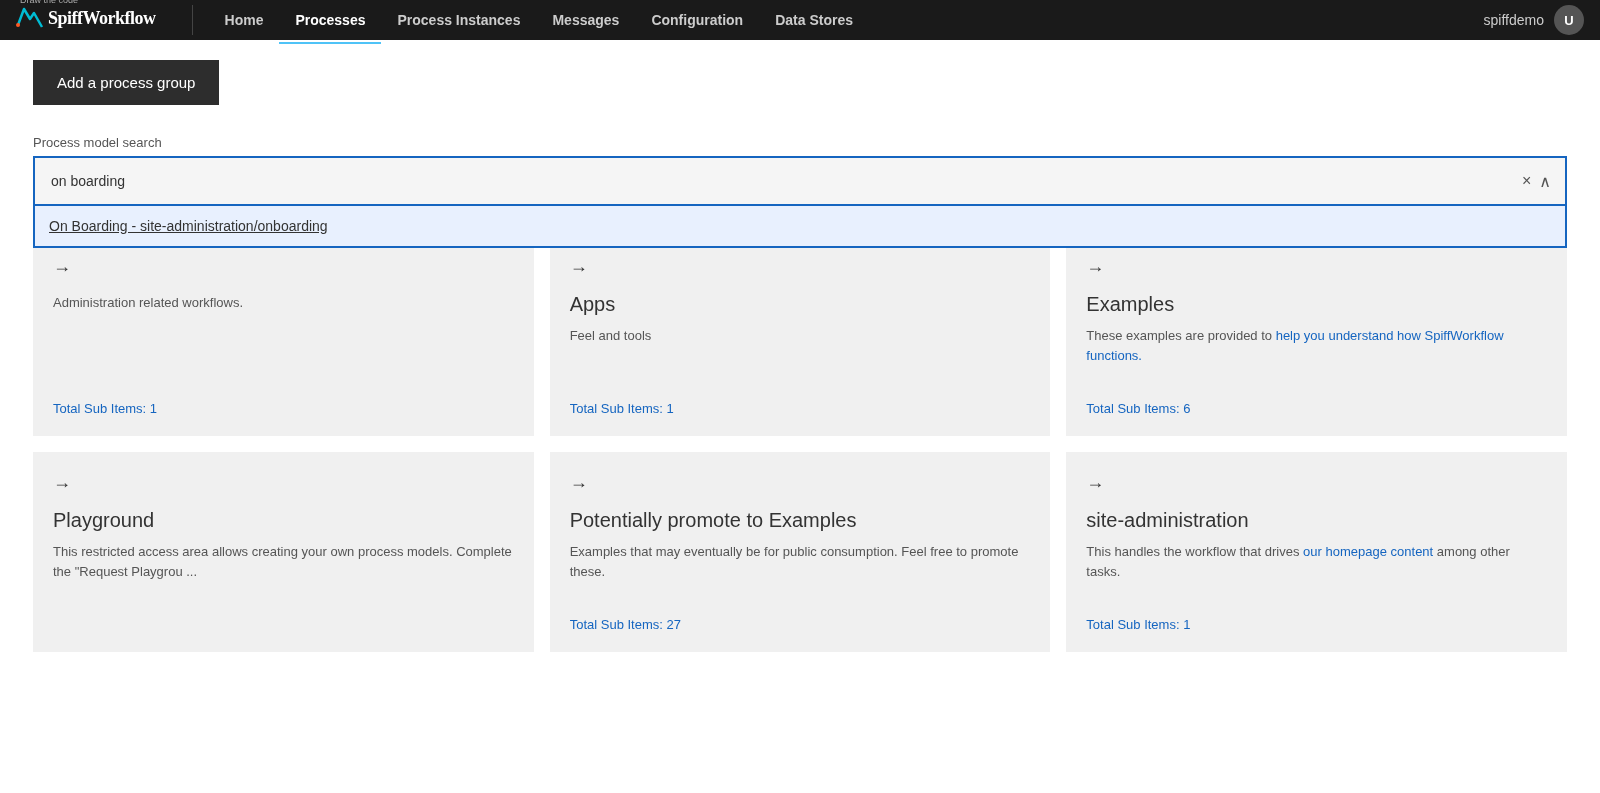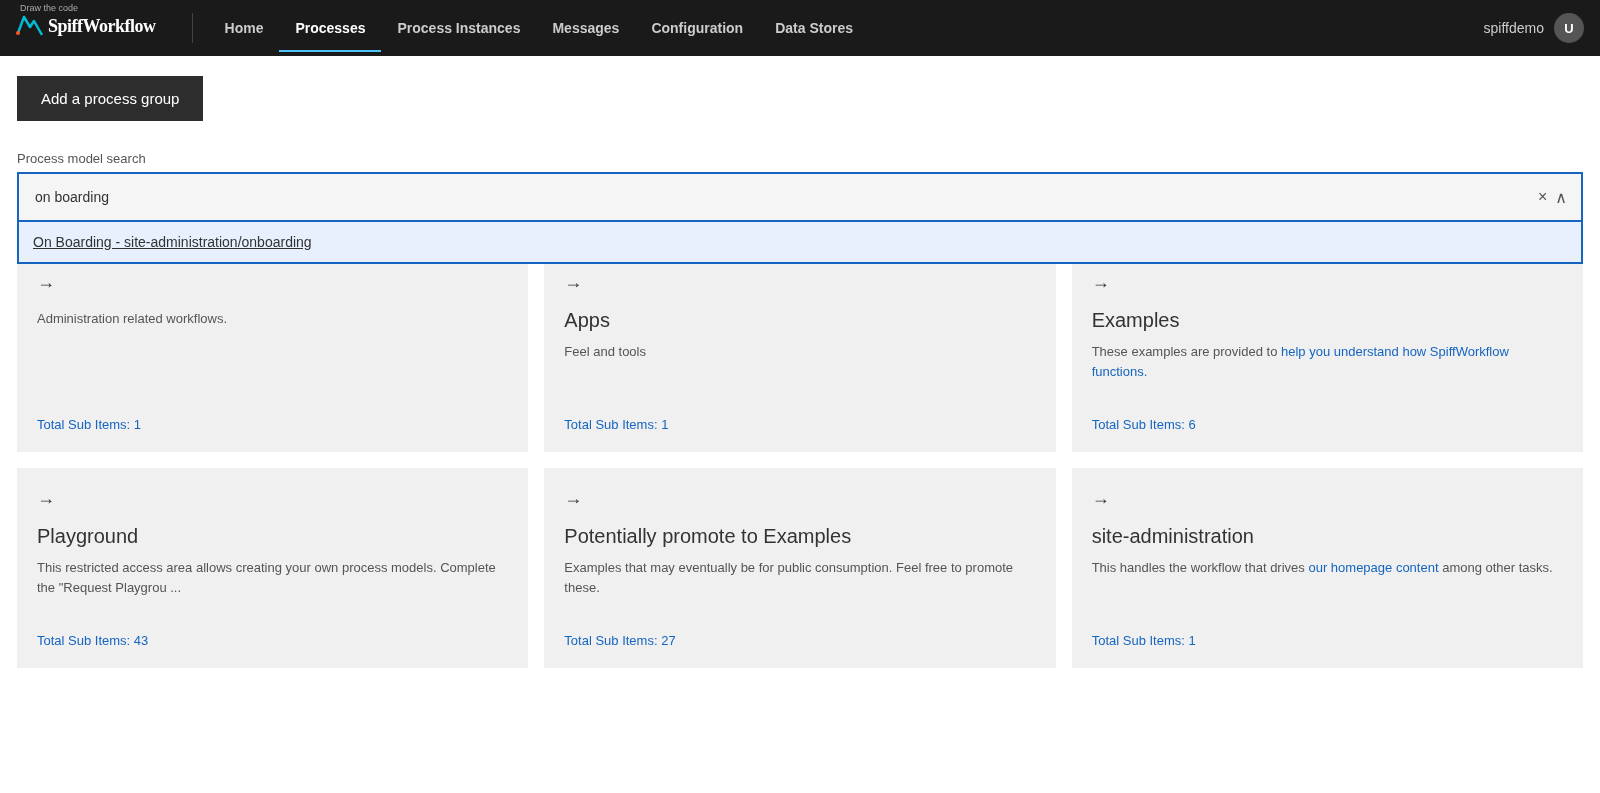--- a/index.html
+++ b/index.html
@@ -3,21 +3,21 @@
   <meta charset="utf-8">
   <style>
     * { box-sizing: border-box; margin: 0; padding: 0; }
     body { font-family: 'Segoe UI', Arial, sans-serif; background: #fff; color: #333; font-size: 14px; }
 
     
     .navbar {
       background: #1a1a1a;
       display: flex;
       align-items: center;
-      height: 56px;
+      height: 40px;
       padding: 2px 16px;
       gap: 0;
     }
     .navbar-brand {
       display: flex;
       align-items: center;
       margin-right: 20px;
     }
     .brand-tagline {
       color: #aaa;
@@ -82,21 +82,21 @@
       display: flex;
       align-items: center;
       justify-content: center;
       color: #fff;
       font-size: 13px;
       font-weight: bold;
     }
 
     
     .main-content {
-      padding: 20px 17px;
+      padding: 20px 33px;
       max-width: 1600px;
     }
 
     
     .add-group-btn {
       background: #2d2d2d;
       color: #fff;
       border: none;
       padding: 14px 24px;
       font-size: 15px;
@@ -267,21 +267,20 @@
       <div class="card-description">
         These examples are provided to <span style="color:#1565c0;">help you understand how SpiffWorkflow functions.</span>
       </div>
       <div class="card-sub-items">Total Sub Items: 6</div>
     </div>
 
     <div class="process-card">
       <div class="card-arrow">→</div>
       <div class="card-title">Playground</div>
       <div class="card-description">This restricted access area allows creating your own process models. Complete the "Request Playgrou ...</div>
-      <div class="card-sub-items">Total Sub Items: 43</div>
     </div>
 
     <div class="process-card">
       <div class="card-arrow">→</div>
       <div class="card-title">Potentially promote to Examples</div>
       <div class="card-description">Examples that may eventually be for public consumption. Feel free to promote these.</div>
       <div class="card-sub-items">Total Sub Items: 27</div>
     </div>
 
     <div class="process-card">

